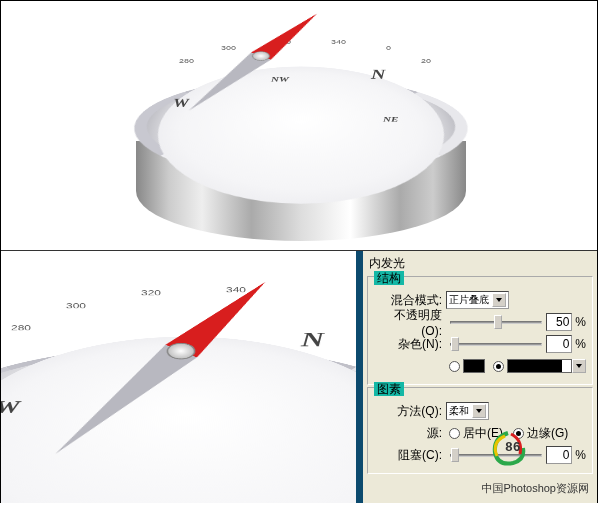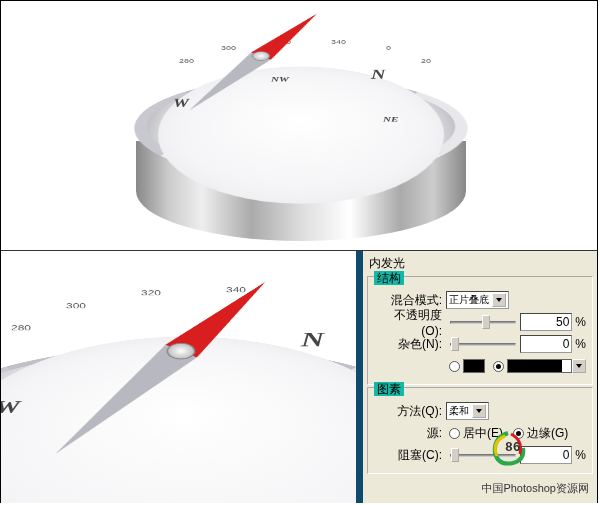--- a/index.html
+++ b/index.html
@@ -66,21 +66,21 @@
     .settings { width: 241px; background: #ece9d8; border-left: 7px solid #0c4a6e; padding: 2px 0; }
     .fieldset { border: 1px solid #fff; border-top: 1px solid #aaa; border-left: 1px solid #aaa; margin: 2px 4px; padding: 4px 6px 6px; position: relative; }
     .legend { position: relative; top: -11px; background: #14b8a6; padding: 0 3px; font-size: 12px; }
     .row { display: flex; align-items: center; margin: 2px 0; height: 20px; }
     .label { width: 72px; text-align: right; padding-right: 4px; font-size: 12px; }
     .select { background: #fff; border: 1px inset #999; padding: 1px 2px; font-size: 10px; display: flex; align-items: center; }
     .select-arrow { width: 14px; height: 14px; background: #d4d0c8; border: 1px outset #fff; margin-left: 3px; display: flex; align-items: center; justify-content: center; }
     .select-arrow::after { content: ""; border-left: 3px solid transparent; border-right: 3px solid transparent; border-top: 4px solid #000; }
     .slider { flex: 1; height: 3px; background: #999; position: relative; margin: 0 4px; border: 1px inset #ccc; }
     .slider-thumb { position: absolute; width: 8px; height: 14px; background: #d4d0c8; border: 1px outset #fff; top: -7px; }
-    .numbox { width: 52px; background: #fff; border: 1px inset #999; text-align: right; padding: 1px 2px; font-size: 12px; }
+    .numbox { width: 26px; background: #fff; border: 1px inset #999; text-align: right; padding: 1px 2px; font-size: 12px; }
     .pct { margin-left: 3px; font-size: 12px; }
     .radio { width: 11px; height: 11px; border: 1px solid #555; border-radius: 50%; background: #fff; margin: 0 3px; position: relative; }
     .radio.checked::after { content: ""; position: absolute; width: 5px; height: 5px; background: #000; border-radius: 50%; top: 2px; left: 2px; }
     .swatch { width: 22px; height: 14px; border: 1px solid #666; }
     .swatch-black { background: #000; }
     .gradient-bar { flex: 1; height: 14px; border: 1px solid #666; background: linear-gradient(to right, #000 0%, #000 85%, #fff 85%, #fff 100%); background-image: 
       linear-gradient(to right, #000 0%, rgba(0,0,0,0) 100%),
       repeating-conic-gradient(#ccc 0 25%, #fff 0 50%) 50% / 8px 8px;
     }
     .watermark { position: absolute; right: 8px; bottom: 6px; font-size: 11px; color: #333; text-align: right; }

